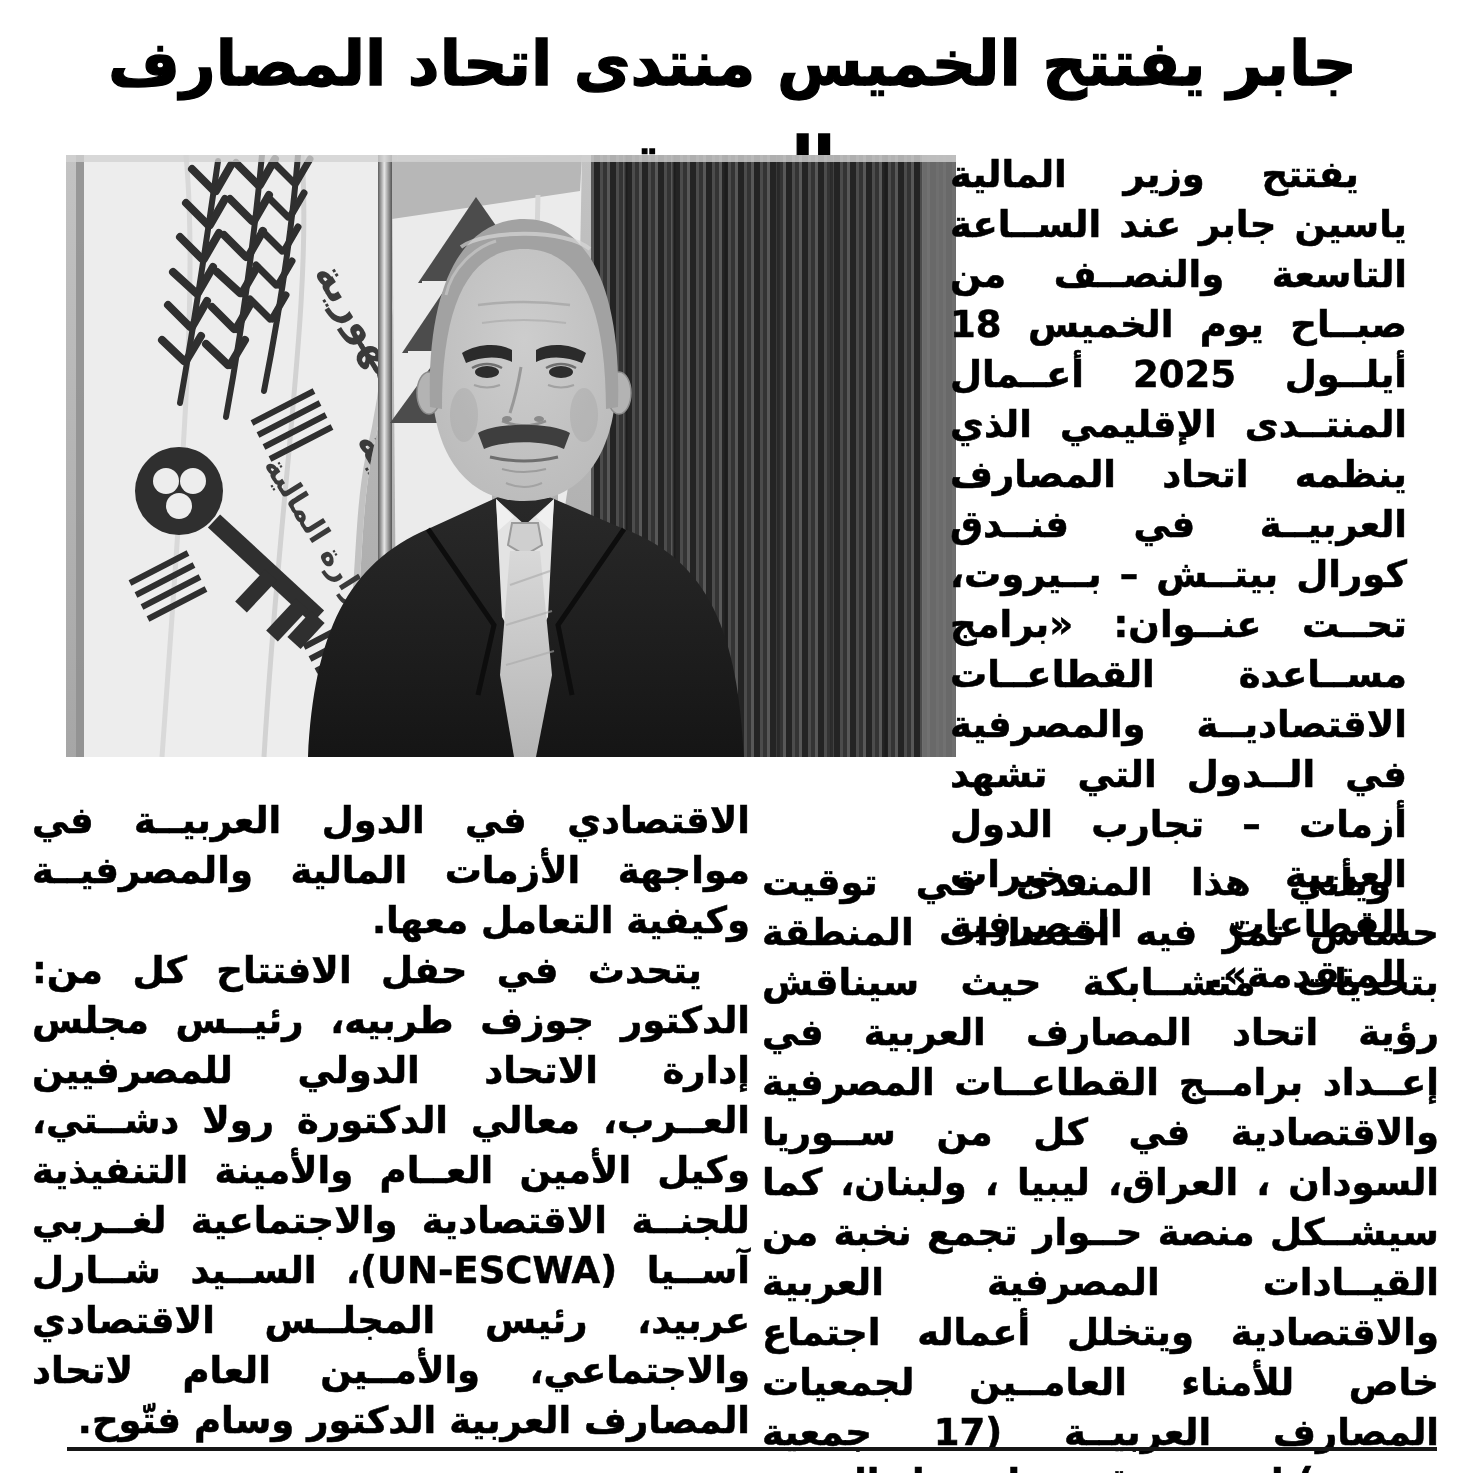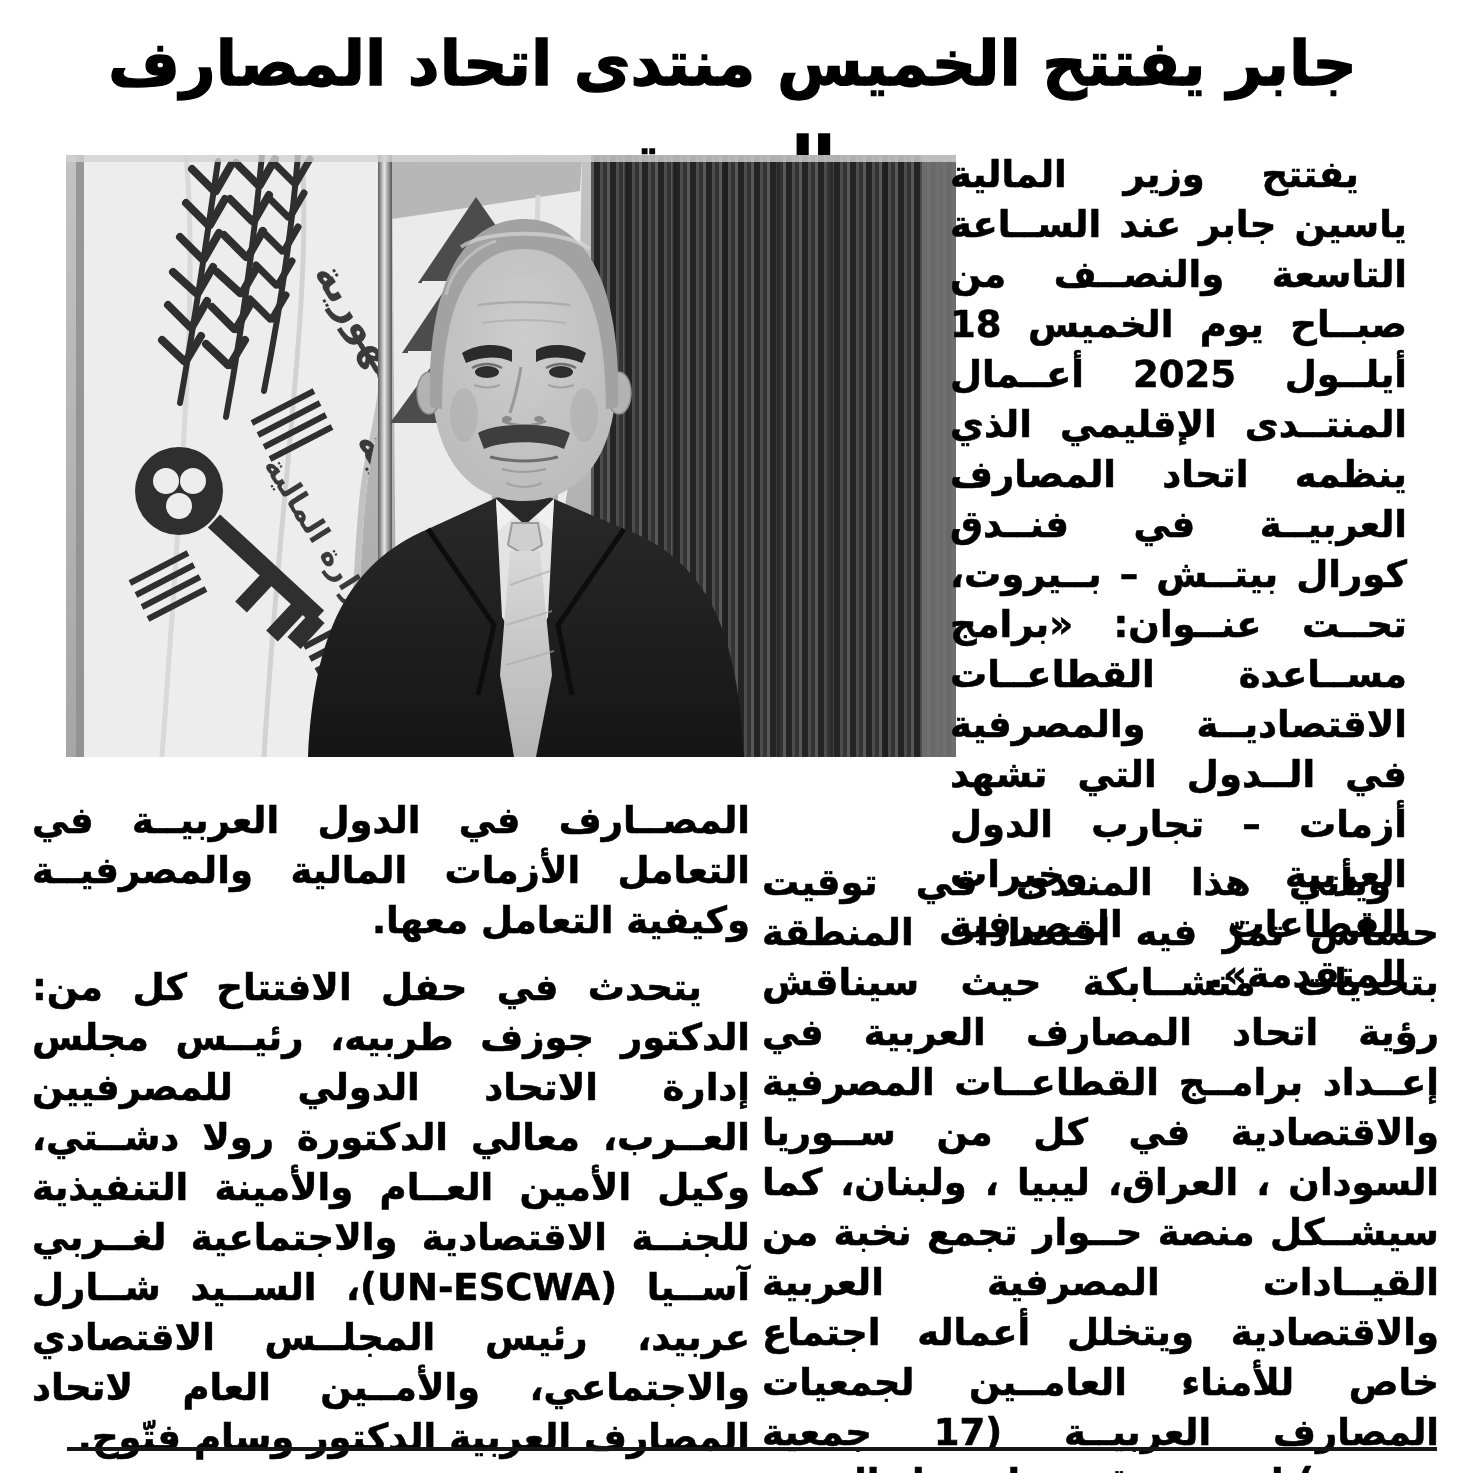--- a/index.html
+++ b/index.html
@@ -21,21 +21,21 @@
   .para{
     margin:0;color:#000;
     font-size:37px;line-height:50px;font-weight:bold;
     text-align:justify;text-align-last:right;
     -webkit-text-stroke:.55px #000;
   }
   .indent{text-indent:48px;}
   .col-intro{left:950px;top:150px;width:457px;}
   .col-body{left:762px;top:858px;width:677px;}
   .col-left{left:32px;top:796px;width:718px;}
-  .col-left .para + .para{margin-top:17px;}
+  .col-left .para + .para{margin-top:0;}
   .rule{position:absolute;left:67px;top:1447px;width:1370px;height:4px;background:#161616;}
 </style>
 </head>
 <body>
 
 <div class="page">
 
   <h1 class="headline">جابر يفتتح الخميس منتدى اتحاد المصارف العربية</h1>
 
   <figure class="photo">
@@ -212,19 +212,19 @@
 
   <div class="col col-intro">
     <p class="para indent">يفتتح وزير المالية ياسين جابر عند الســاعة التاسعة والنصــف من صبــاح يوم الخميس 18 أيلــول 2025 أعــمال المنتــدى الإقليمي الذي ينظمه اتحاد المصارف العربيــة في فنــدق كورال بيتــش – بــيروت، تحــت عنــوان: «برامج مســاعدة القطاعــات الاقتصاديــة والمصرفية في الــدول التي تشهد أزمات – تجارب الدول العربية وخبرات القطاعات المصرفية المتقدمة».</p>
   </div>
 
   <div class="col col-body">
     <p class="para indent">ويأتي هذا المنتدى في توقيت حساس تمرّ فيه اقتصادات المنطقة بتحديات متشــابكة حيث سيناقش رؤية اتحاد المصارف العربية في إعــداد برامــج القطاعــات المصرفية والاقتصادية في كل من ســوريا السودان ، العراق، ليبيا ، ولبنان، كما سيشــكل منصة حــوار تجمع نخبة من القيــادات المصرفية العربية والاقتصادية ويتخلل أعماله اجتماع خاص للأمناء العامــين لجمعيات المصارف العربيــة (17 جمعية عربيــة) لبحث ورقة عمل حول الــدور الهام للجمعيات واتحادات</p>
   </div>
 
   <div class="col col-left">
-    <p class="para">المصــارف في الدول العربيــة في التعامل الأزمات المالية والمصرفيــة وكيفية التعامل معها.</p>
+    <p class="para">الاقتصادي في الدول العربيــة في مواجهة الأزمات المالية والمصرفيــة وكيفية التعامل معها.</p>
     <p class="para indent">يتحدث في حفل الافتتاح كل من: الدكتور جوزف طربيه، رئيــس مجلس إدارة الاتحاد الدولي للمصرفيين العــرب، معالي الدكتورة رولا دشــتي، وكيل الأمين العــام والأمينة التنفيذية للجنــة الاقتصادية والاجتماعية لغــربي آســيا (UN-ESCWA)، الســيد شــارل عربيد، رئيس المجلــس الاقتصادي والاجتماعي، والأمــين العام لاتحاد المصارف العربية الدكتور وسام فتّوح.</p>
   </div>
 
   <div class="rule"></div>
 
 </div>
 
 </body></html>

